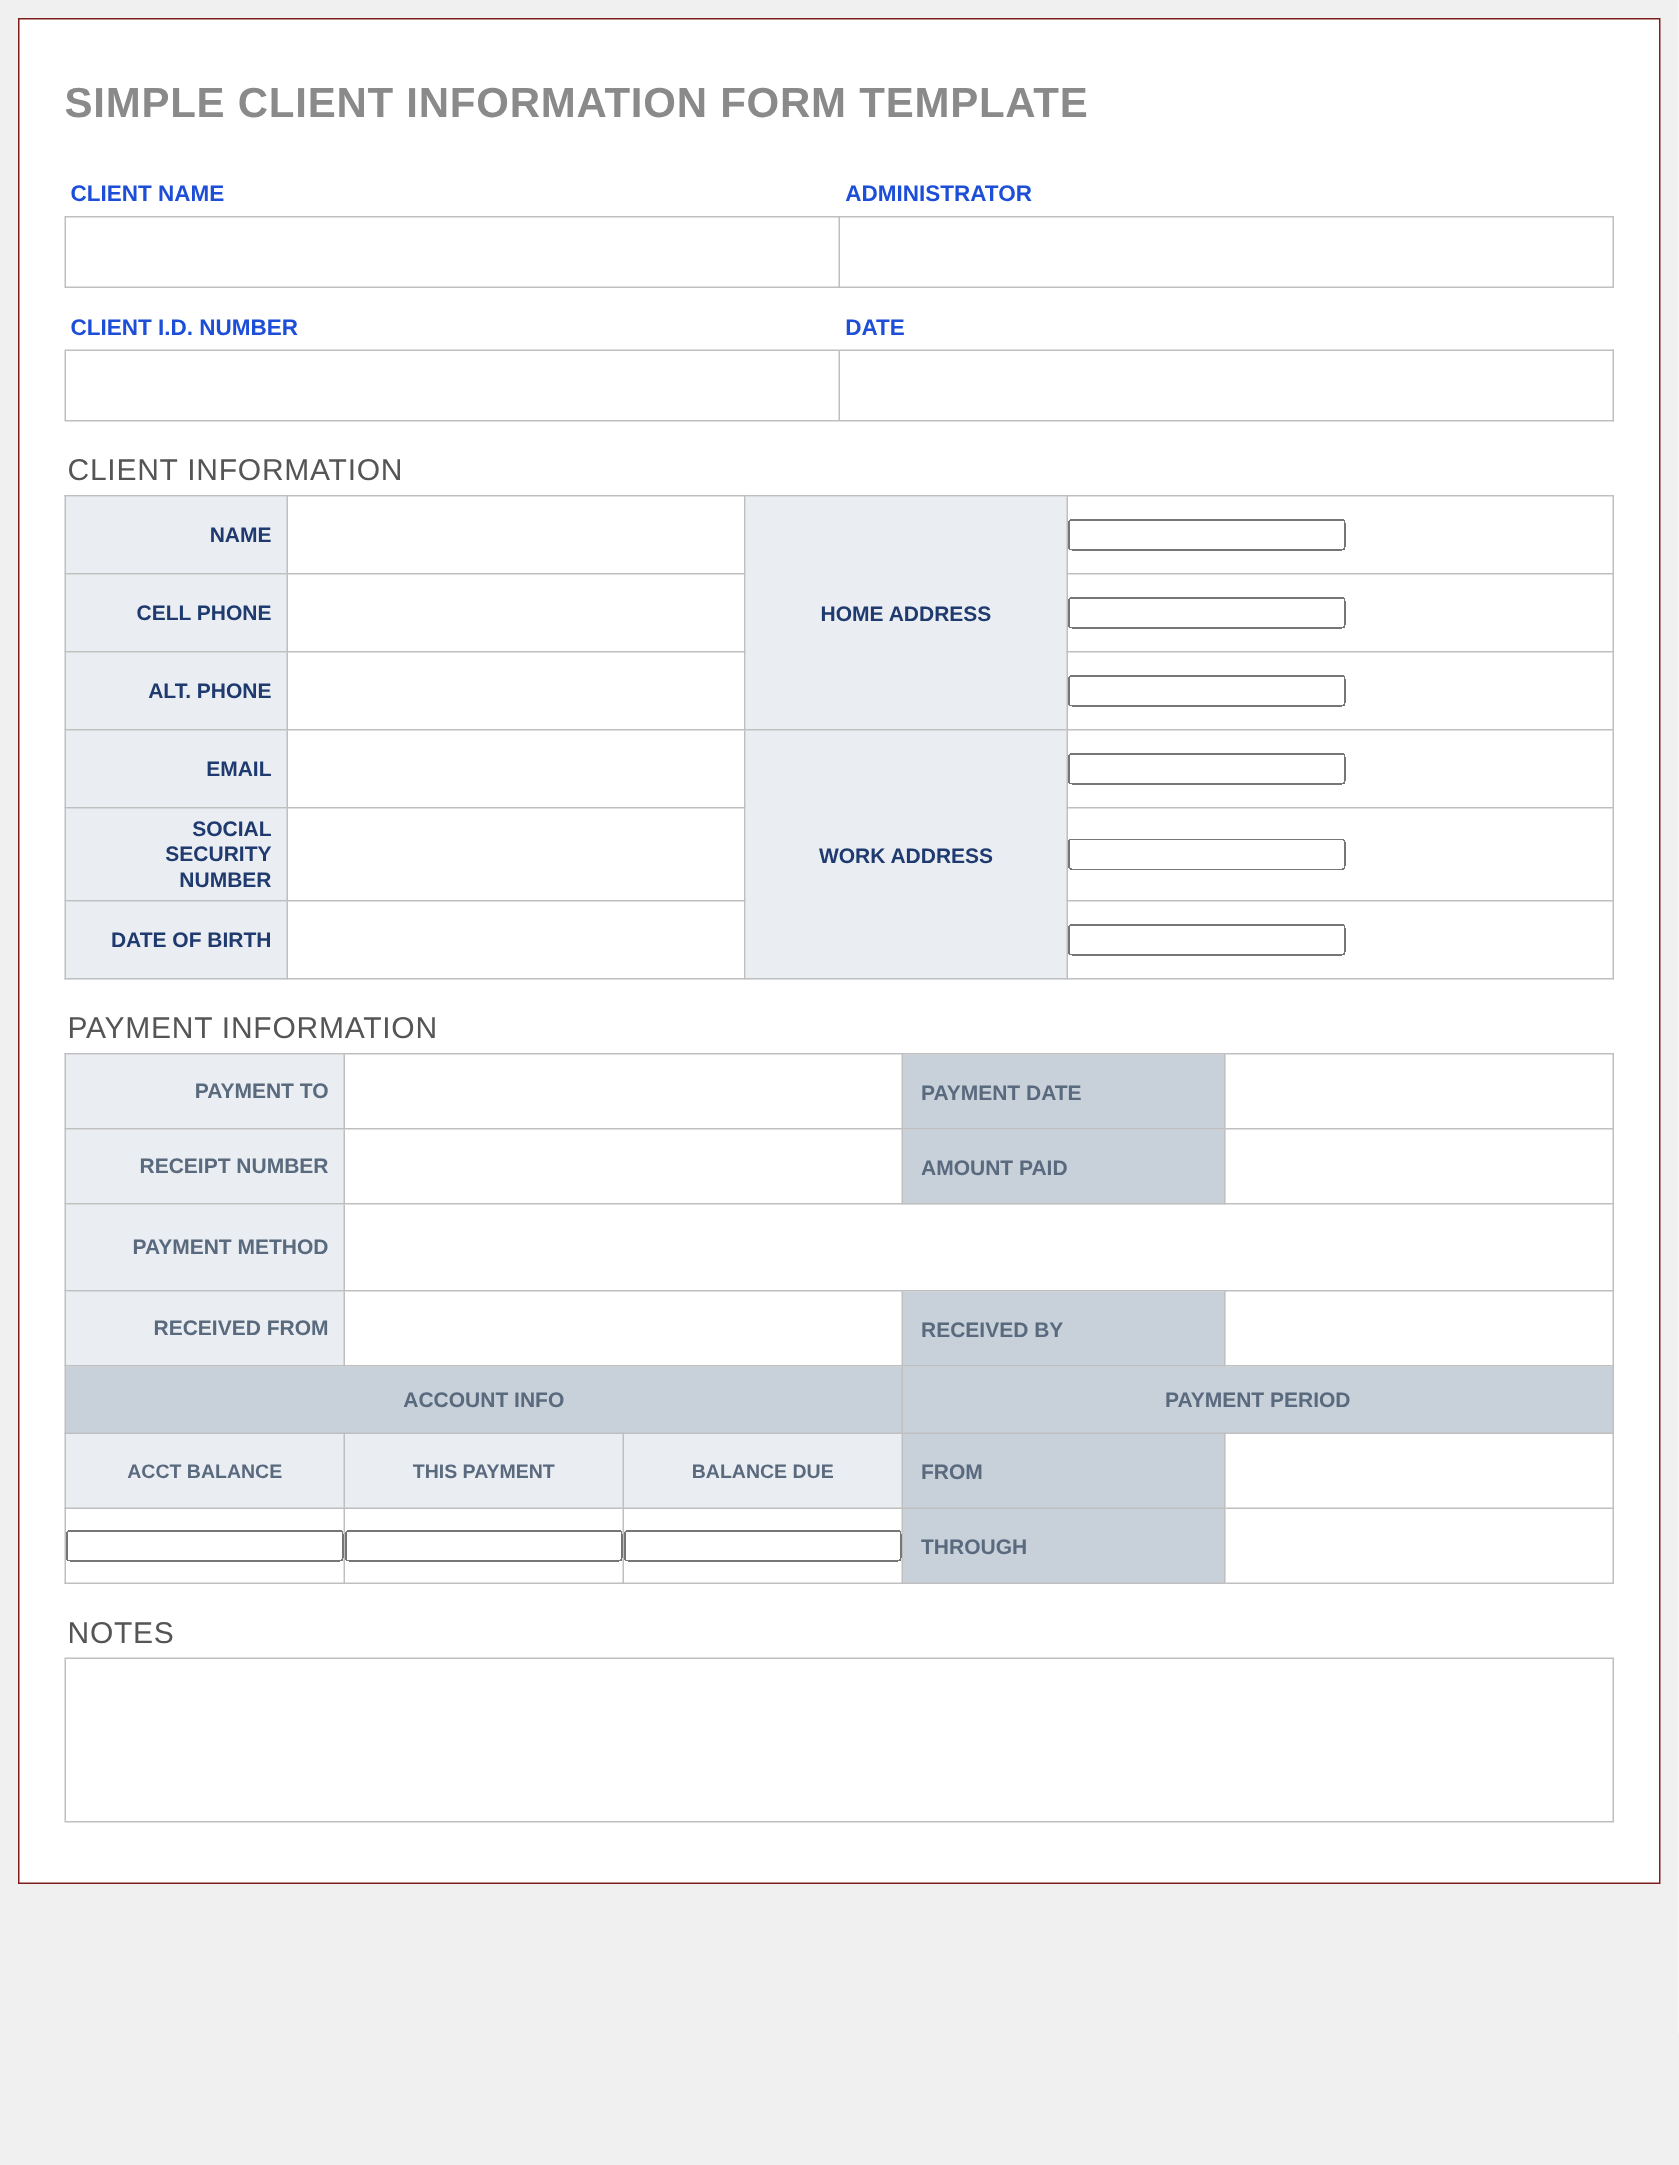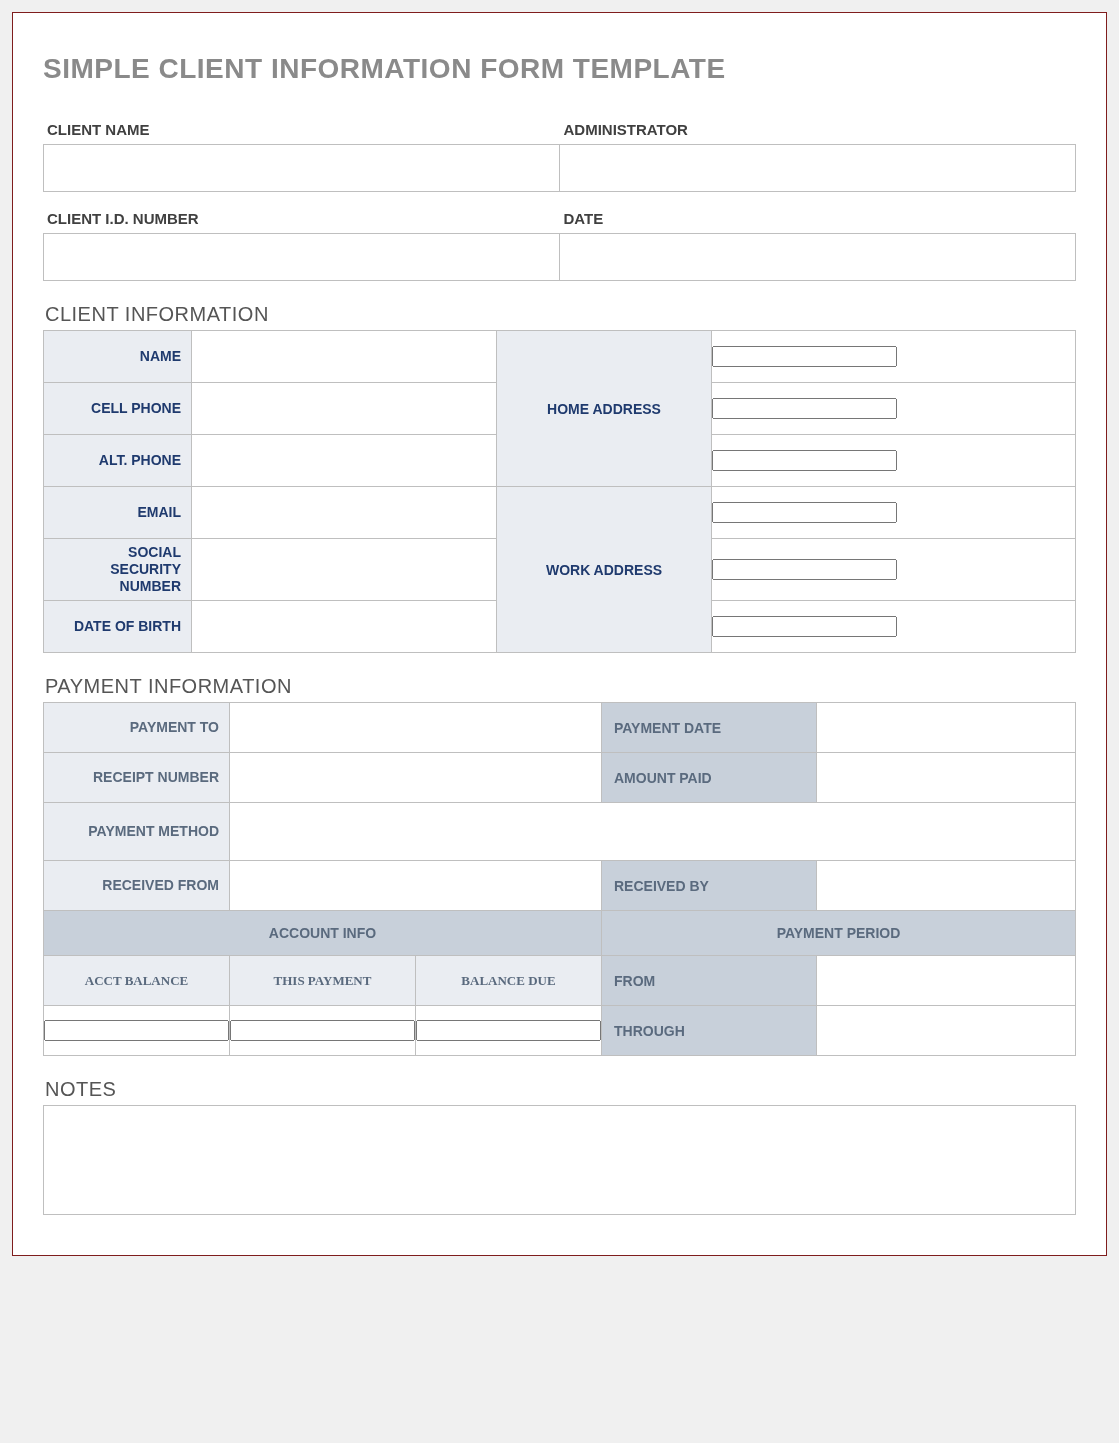--- a/index.html
+++ b/index.html
@@ -25,21 +25,21 @@
   }
   .top-grid {
     display: grid;
     grid-template-columns: 1fr 1fr;
     gap: 0;
     margin-bottom: 12px;
   }
   .top-grid .label {
     font-size: 15px;
     font-weight: bold;
-    color: #404040;
+    color: #1d4ed8;
     padding: 6px 4px;
   }
   .top-grid .box {
     border: 1px solid #bfbfbf;
     height: 48px;
     background: #ffffff;
   }
   .top-grid .box + .box { border-left: none; }
   .section-heading {
     font-size: 20px;
@@ -124,21 +124,20 @@
     text-align: center;
     padding: 14px 0;
   }
   .pi-head-light {
     background: #eaedf2;
     color: #5a6a7e;
     font-weight: bold;
     font-size: 13px;
     text-align: center;
     padding: 6px 0;
-    font-family: Liberation Serif, serif;
   }
   .pi-small {
     background: #fff;
     height: 48px;
   }
   .notes-area {
     border: 1px solid #bfbfbf;
     height: 110px;
     width: 100%;
   }

